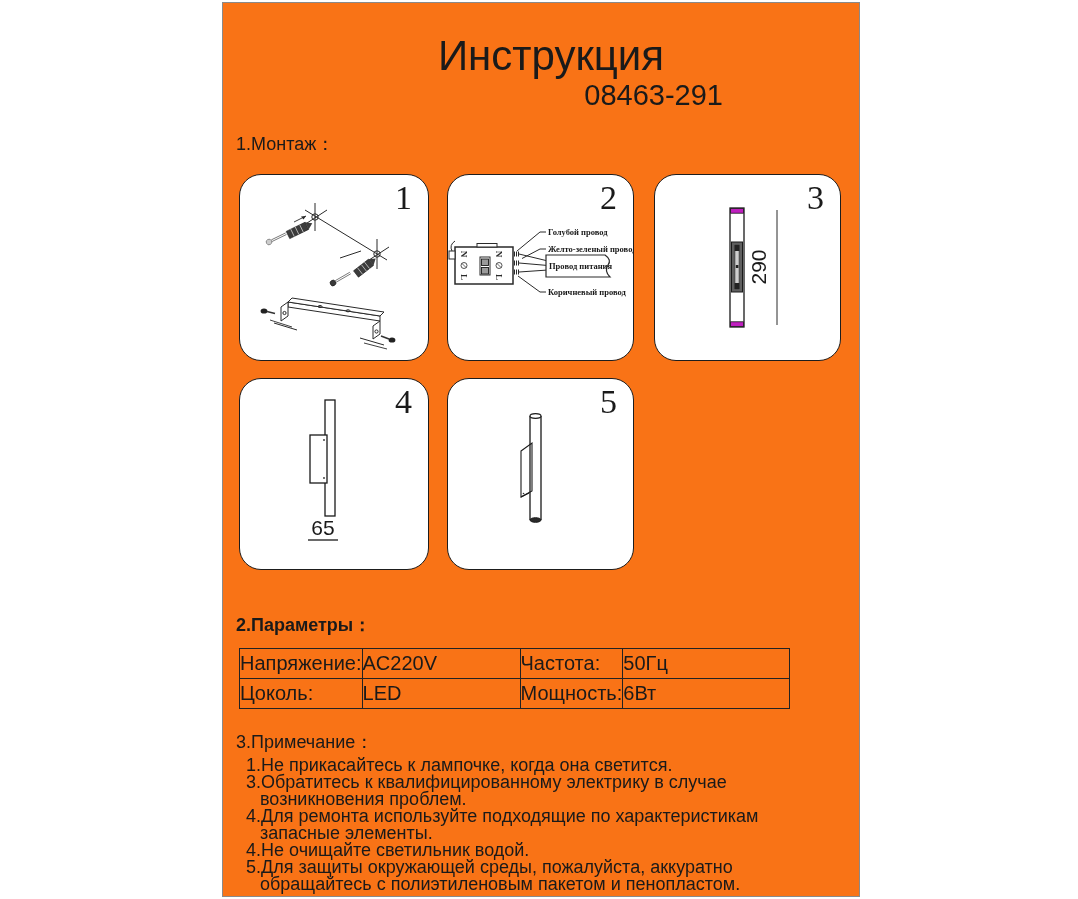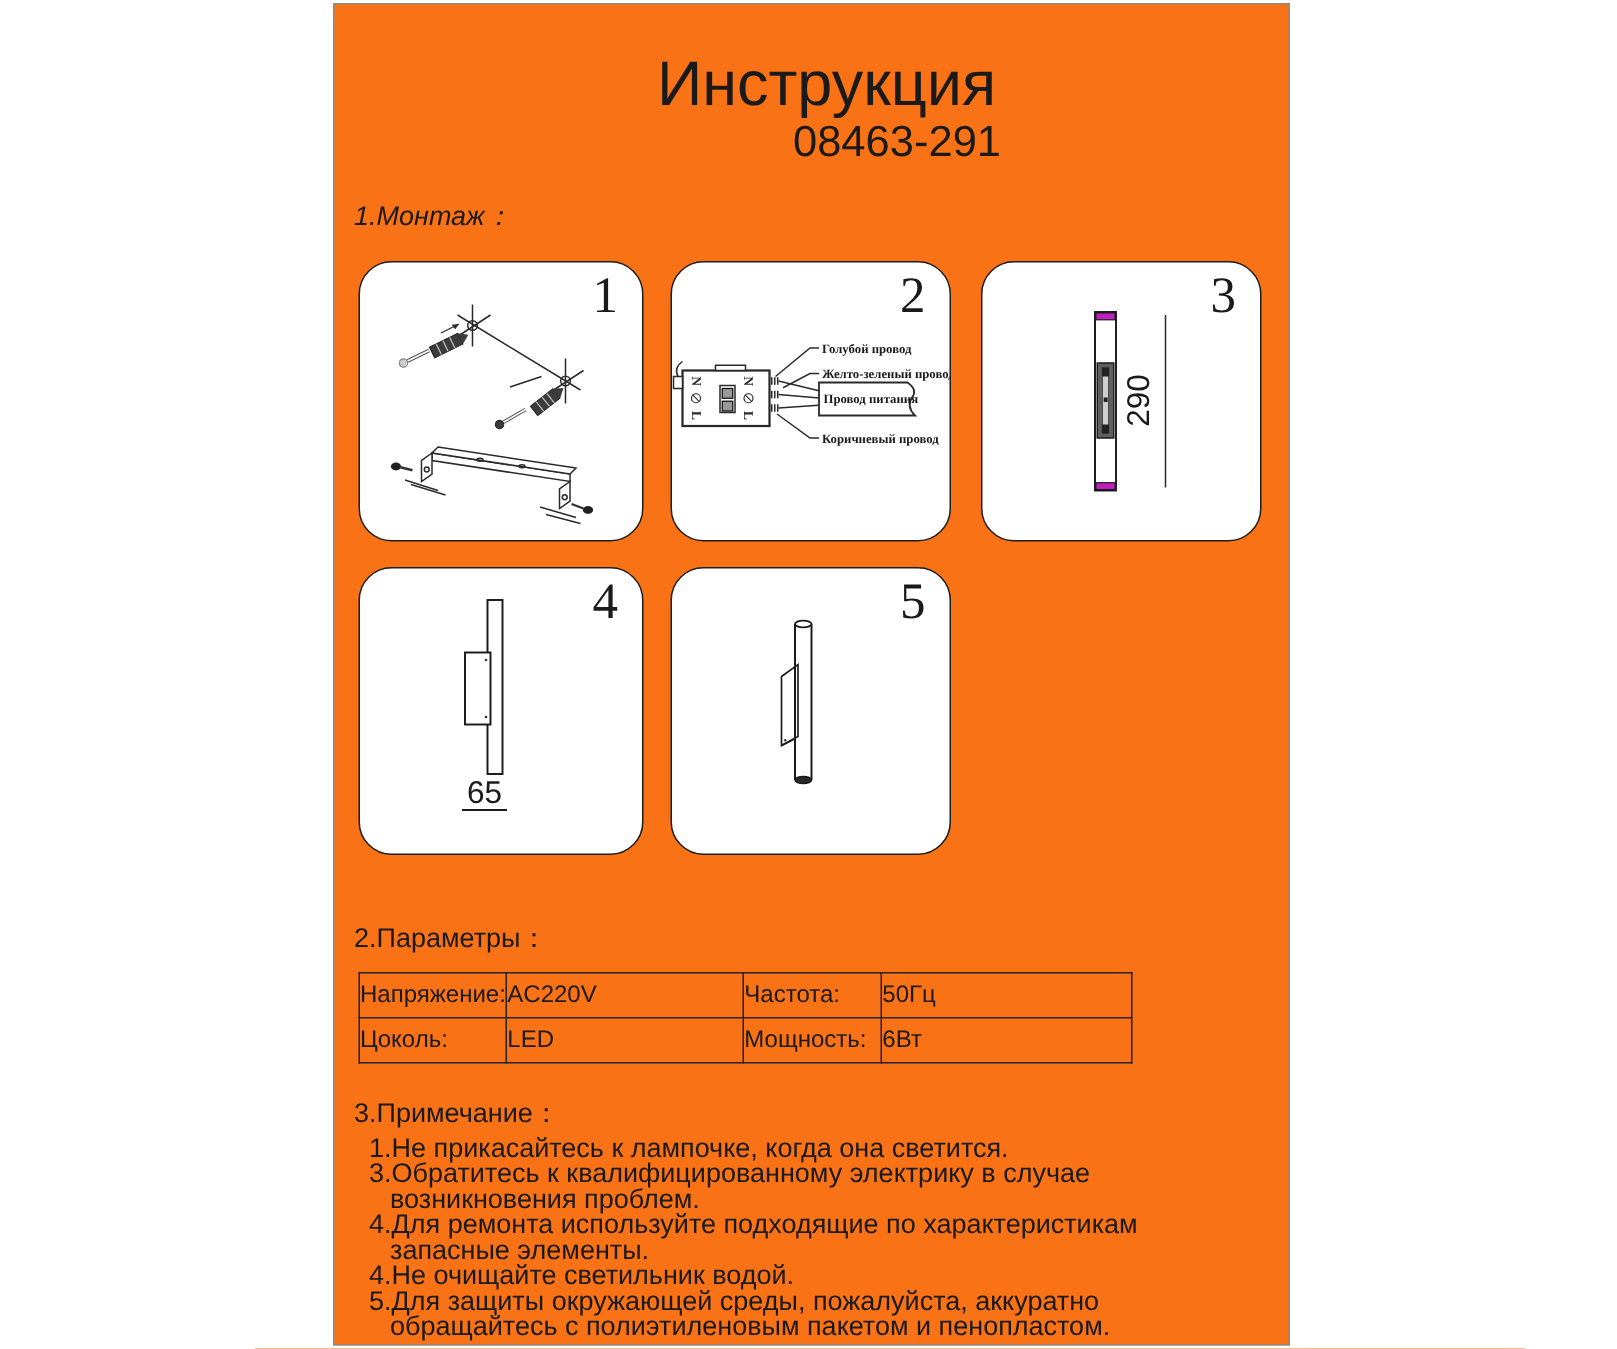--- a/index.html
+++ b/index.html
@@ -9,45 +9,45 @@
   }
   .page{
     position:absolute;left:222px;top:2px;width:636px;height:893px;
     background:#f97316;border:1px solid var(--page-border,#8a8a8a);
   }
   .title{
     position:absolute;left:20px;top:30px;width:616px;text-align:center;
     font-size:42px;line-height:1.1;font-weight:400;letter-spacing:0px;
   }
   .model{
-    position:absolute;left:250px;top:77px;width:250px;text-align:center;
+    position:absolute;left:250px;top:77px;width:250px;text-align:right;
     font-size:29px;line-height:1.1;font-weight:400;
   }
   .section-heading{
     position:absolute;left:13px;font-size:18px;font-weight:400;
   }
-  .h-montage{top:129px;font-style:italic;}
-  .h-params{top:610px;}
+  .h-montage{top:129px;}
+  .h-params{top:610px;font-weight:bold;}
   .h-notes{top:727px;}
   .panel{
     position:absolute;border:1.6px solid #1d1d1d;border-radius:22px;background:#fff;
   }
   .p1{left:16px;top:171px;width:188px;height:185px;}
   .p2{left:224px;top:171px;width:185px;height:185px;}
   .p3{left:431px;top:171px;width:185px;height:185px;}
   .p4{left:16px;top:375px;width:188px;height:190px;}
   .p5{left:224px;top:375px;width:185px;height:190px;}
   .panel svg{position:absolute;left:0;top:0;width:100%;height:100%;}
   .panel-number{
     position:absolute;top:4px;right:16px;
     font-family:"Liberation Serif", serif;font-size:34px;line-height:1.1;
   }
   .params-table{
     position:absolute;left:16px;top:645px;border-collapse:collapse;
-    font-size:16px;table-layout:fixed;
+    font-size:20px;table-layout:fixed;
   }
   .params-table td{
     border:1.2px solid #222;height:29px;padding:0;vertical-align:middle;
   }
   .cell-label{padding-left:7px;text-align:left;}
   .cell-value{text-align:left;}
   .notes{
     position:absolute;left:23px;top:754px;width:592px;
     font-size:18px;line-height:17px;
   }

